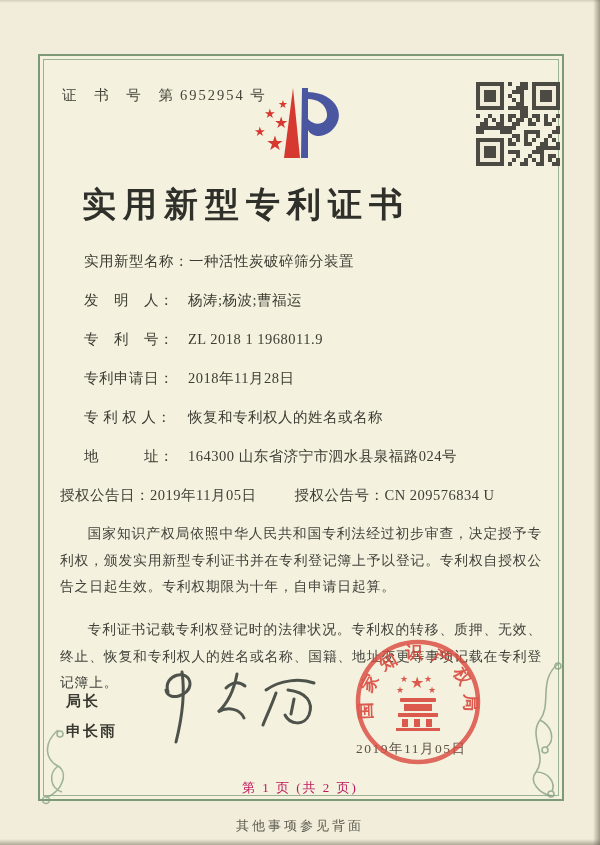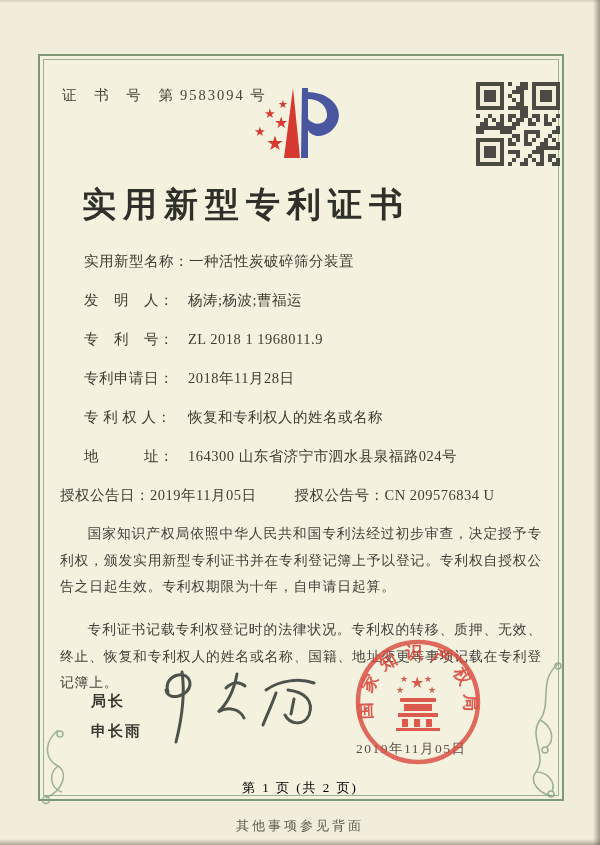--- a/index.html
+++ b/index.html
@@ -54,29 +54,29 @@
   .grant-row{display:flex; font-size:14.5px; line-height:22px; letter-spacing:.5px; white-space:pre;margin-top:13px;}
   .grant-no-group{margin-left:38px;}
 
   .paras{position:absolute; left:60px; top:505px; width:482px;
     font-size:13.8px; line-height:1.93; letter-spacing:.8px; color:#42423a;
     text-align:justify;}
   .paras p{margin:16px 0 2px 0; text-indent:2em;}
 
   .signer{position:absolute; left:66px; top:686px;
     font-family:"Liberation Sans","DejaVu Sans",sans-serif;
-    font-size:15px; font-weight:600; color:#3a3a32; line-height:30px; letter-spacing:2px;margin-left:25px;}
+    font-size:15px; font-weight:600; color:#3a3a32; line-height:30px; letter-spacing:2px;}
   .signature{position:absolute; left:142px; top:662px;}
 
   .seal{position:absolute; left:352px; top:638px; opacity:.88;}
   .seal-date{position:absolute; left:356px; top:740px; width:130px;
     font-size:13.5px; color:#5d5045; letter-spacing:1.5px; white-space:nowrap;}
 
   .page-footer{position:absolute; left:0; top:779px; width:600px; text-align:center;
-    font-size:13px; color:#000000; letter-spacing:2px;}
+    font-size:13px; color:#be185d; letter-spacing:2px;}
   .back-note{position:absolute; left:0; top:817px; width:600px; text-align:center;
     font-size:13px; color:#5c5c50; letter-spacing:3px;}
 
   .flourish{position:absolute; opacity:.75;}
   .flourish-bl{left:34px; top:726px;}
   .flourish-r{left:512px; top:660px;}
 </style>
 </head>
 <body>
 
@@ -84,21 +84,21 @@
 
   <div class="stain stain1"></div>
   <div class="stain stain2"></div>
   <div class="stain stain3"></div>
 
   <div class="frame">
     <div class="frame-inner"></div>
   </div>
 
   <div class="cert-no">
-    <span class="sp">证 书 号 第</span><span>9583094</span> <span>号</span>
+    <span class="sp">证 书 号 第</span><span>6952954</span> <span>号</span>
   </div>
 
   <svg class="logo" width="124" height="104" viewBox="0 0 124 104">
     <polygon points="55,12 62,82 46,82" fill="#d6392f"></polygon>
     <polygon points="64,12 70,12 70,82 63,82" fill="#4b56a1"></polygon>
     <path d="M70,16 C100,17 110,42 92,56 C82,63 73,60 70,54 L70,43 C78,52 90,47 89,38 C88,28 79,23 70,23 Z" fill="#4b56a1"></path>
     <text x="40" y="32" font-size="11" fill="#d6392f">★</text>
     <text x="26" y="42" font-size="13" fill="#d6392f">★</text>
     <text x="36" y="52" font-size="16" fill="#d6392f">★</text>
     <text x="16" y="60" font-size="13" fill="#d6392f">★</text>

